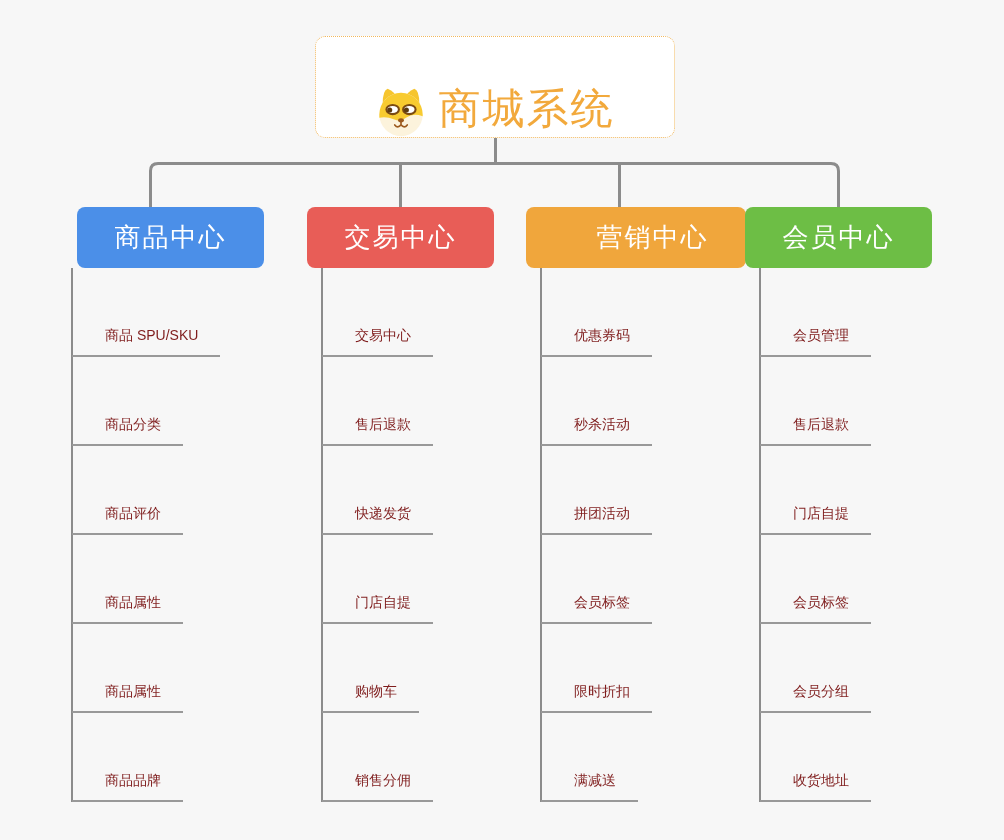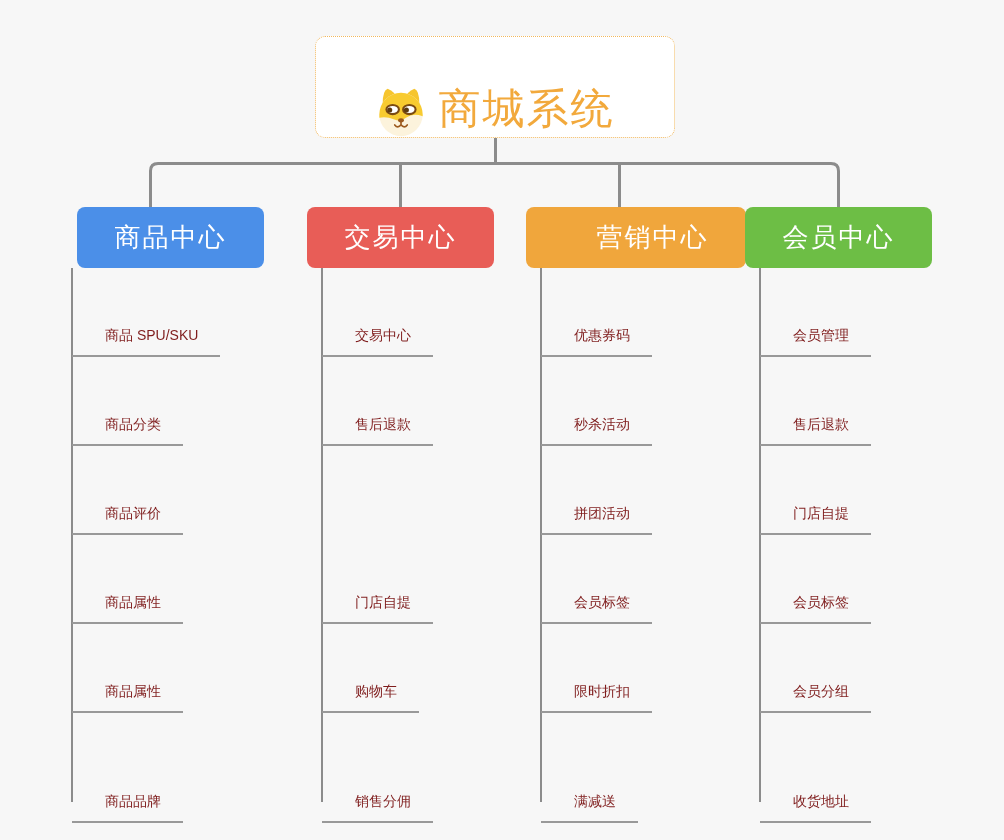--- a/index.html
+++ b/index.html
@@ -73,21 +73,21 @@
     left:15px;
     padding:0 22px 6px 33px;
     font-size:14px;
     line-height:27px;
     color:#7f1d1d;
     border-bottom:2px solid #999999;
     white-space:nowrap;
     cursor:pointer;
   }
   .t0{top:115px;} .t1{top:204px;} .t2{top:293px;}
-  .t3{top:382px;} .t4{top:471px;} .t5{top:560px;margin-top:21px;}
+  .t3{top:382px;} .t4{top:471px;} .t5{top:560px;}
   .b0{left:57px;}  .b1{left:307px;text-decoration:underline;}
   .b2{left:526px;} .b3{left:745px;}
 </style>
 </head>
 <body>
 
 <div class="canvas">
 
   <svg class="connectors" viewBox="0 0 1004 840" xmlns="http://www.w3.org/2000/svg">
     <path d="M495.5 138 L495.5 163.5" fill="none" stroke="#8c8c8c" stroke-width="3"></path>
@@ -121,20 +121,21 @@
     <div class="topic t3">商品属性</div>
     <div class="topic t4">商品属性</div>
     <div class="topic t5">商品品牌</div>
   </div>
 
   <div class="branch b1">
     <div class="branch-header" style="background-color: rgb(232, 93, 87);">交易中心</div>
     <div class="trunk"></div>
     <div class="topic t0">交易中心</div>
     <div class="topic t1">售后退款</div>
+    <div class="topic t2">快递发货</div>
     <div class="topic t3">门店自提</div>
     <div class="topic t4">购物车</div>
     <div class="topic t5">销售分佣</div>
   </div>
 
   <div class="branch b2">
     <div class="branch-header" style="background-color: rgb(240, 166, 60); padding-left: 33px;">营销中心</div>
     <div class="trunk"></div>
     <div class="topic t0">优惠券码</div>
     <div class="topic t1">秒杀活动</div>

